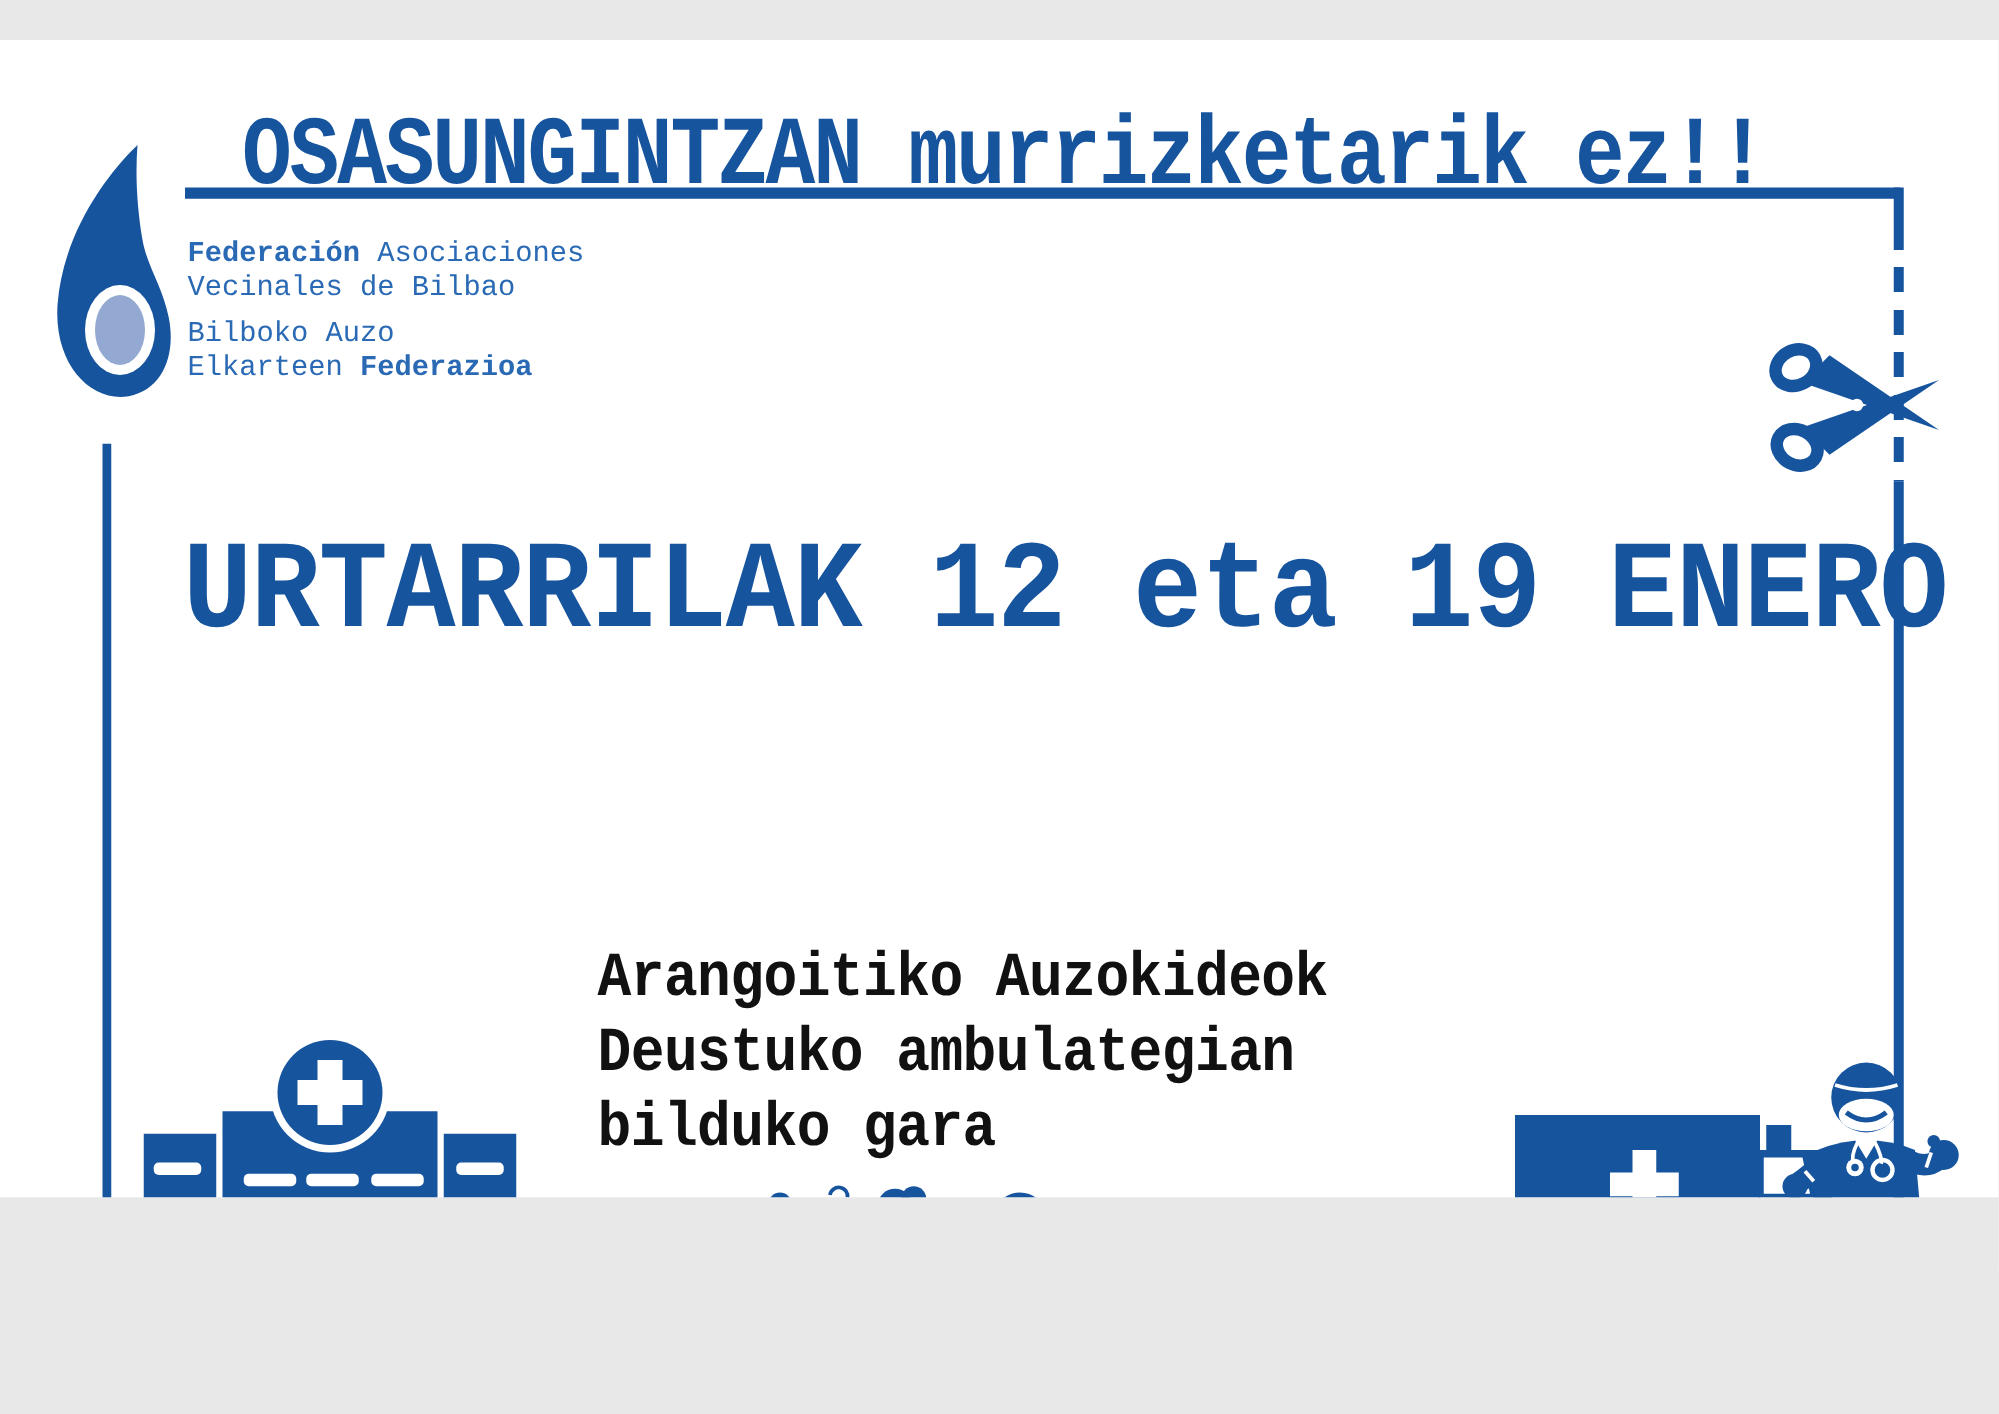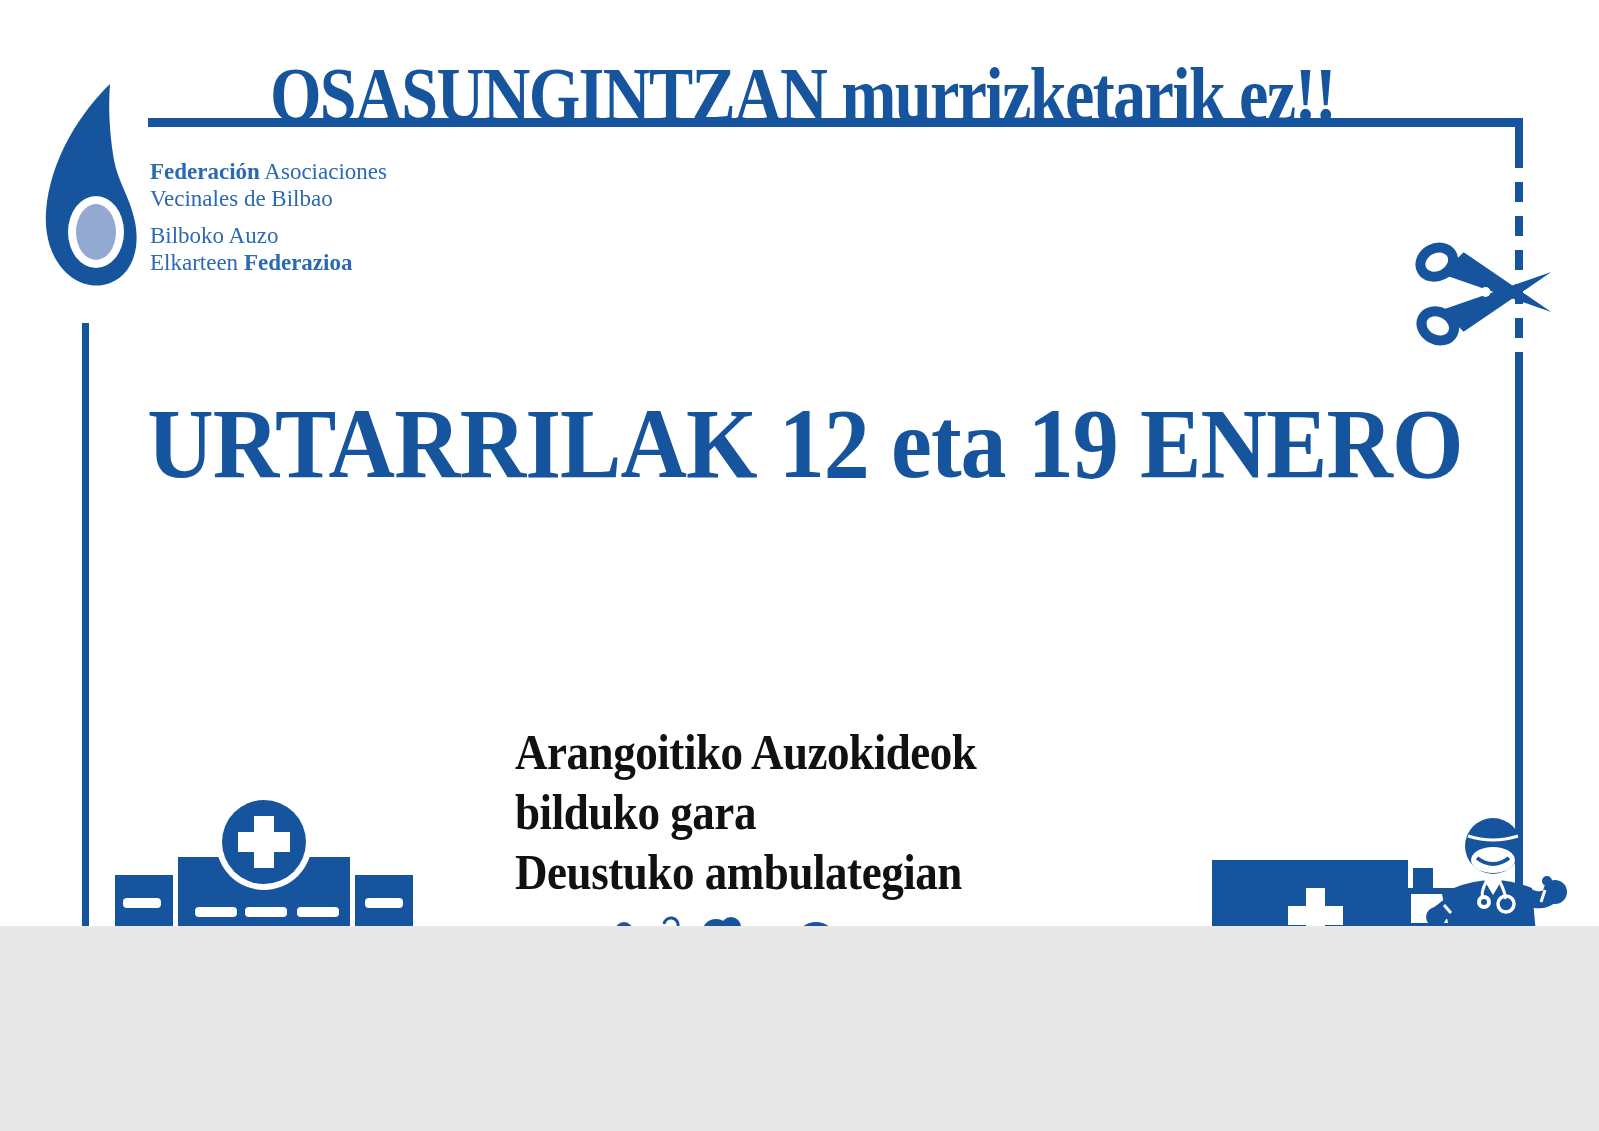--- a/index.html
+++ b/index.html
@@ -8,21 +8,22 @@
     --lightblue:#93a9d1;
     --ink:#111111;
     --bg:#ffffff;
   }
   html,body{margin:0;padding:0;background:#e8e8e8;}
   .poster{
     position:relative;
     width:1599px;height:926px;
     background:var(--bg);
     overflow:hidden;
-    font-family:Liberation Serif, serif;
+    font-family:Liberation Mono, monospace;
+    margin-top:32px;
   }
   .abs{position:absolute;}
   .condense{display:inline-block;transform:scaleX(0.92);transform-origin:center;white-space:nowrap;}
   .condense-left{display:inline-block;transform:scaleX(0.9);transform-origin:left center;white-space:nowrap;}
 
   .header-title{
     left:85px;top:50px;width:1435px;
     text-align:center;
     font-size:78px;font-weight:bold;letter-spacing:-2px;
     color:var(--blue);
@@ -47,21 +48,21 @@
   .scissors{left:1380px;top:232px;}
 
   .main-title{
     left:85px;top:390px;width:1435px;
     text-align:right;color:var(--blue);
     font-size:100px;line-height:107px;font-weight:bold;letter-spacing:-1px;
   }
   .main-title .line{white-space:nowrap;}
 
   .note{
-    left:515px;top:722px;
+    left:478px;top:722px;
     color:var(--ink);
     font-size:50px;line-height:60px;font-weight:bold;letter-spacing:-0.5px;
   }
 
   .hospital{left:108px;top:793px;}
   .people{left:545px;top:905px;}
   .ambulance{left:1185px;top:855px;}
   .doctor{left:1398px;top:800px;}
 </style>
 </head>
@@ -109,22 +110,22 @@
     <ellipse cx="58" cy="94" rx="17" ry="14" fill="none" stroke="var(--blue)" stroke-width="10" transform="rotate(28 58 94)"></ellipse>
     <circle cx="106" cy="60" r="5" fill="#ffffff"></circle>
   </svg>
 
   <div class="abs main-title">
     <div class="line"><span class="condense">URTARRILAK 12 eta 19 ENERO</span></div>
   </div>
 
   <div class="abs note">
     <div><span class="condense-left">Arangoitiko Auzokideok</span></div>
+    <div><span class="condense-left">Deustuko ambulategian</span></div>
     <div><span class="condense-left">bilduko gara</span></div>
-    <div><span class="condense-left">Deustuko ambulategian</span></div>
   </div>
 
   <svg class="abs hospital" width="312" height="285" viewBox="0 0 312 285">
     <g fill="var(--blue)">
       <rect x="7" y="82" width="58" height="203"></rect>
       <rect x="247" y="82" width="58" height="203"></rect>
       <rect x="70" y="64" width="172" height="221"></rect>
     </g>
     <circle cx="156" cy="49" r="48" fill="#ffffff"></circle>
     <circle cx="156" cy="49" r="42" fill="var(--blue)"></circle>

